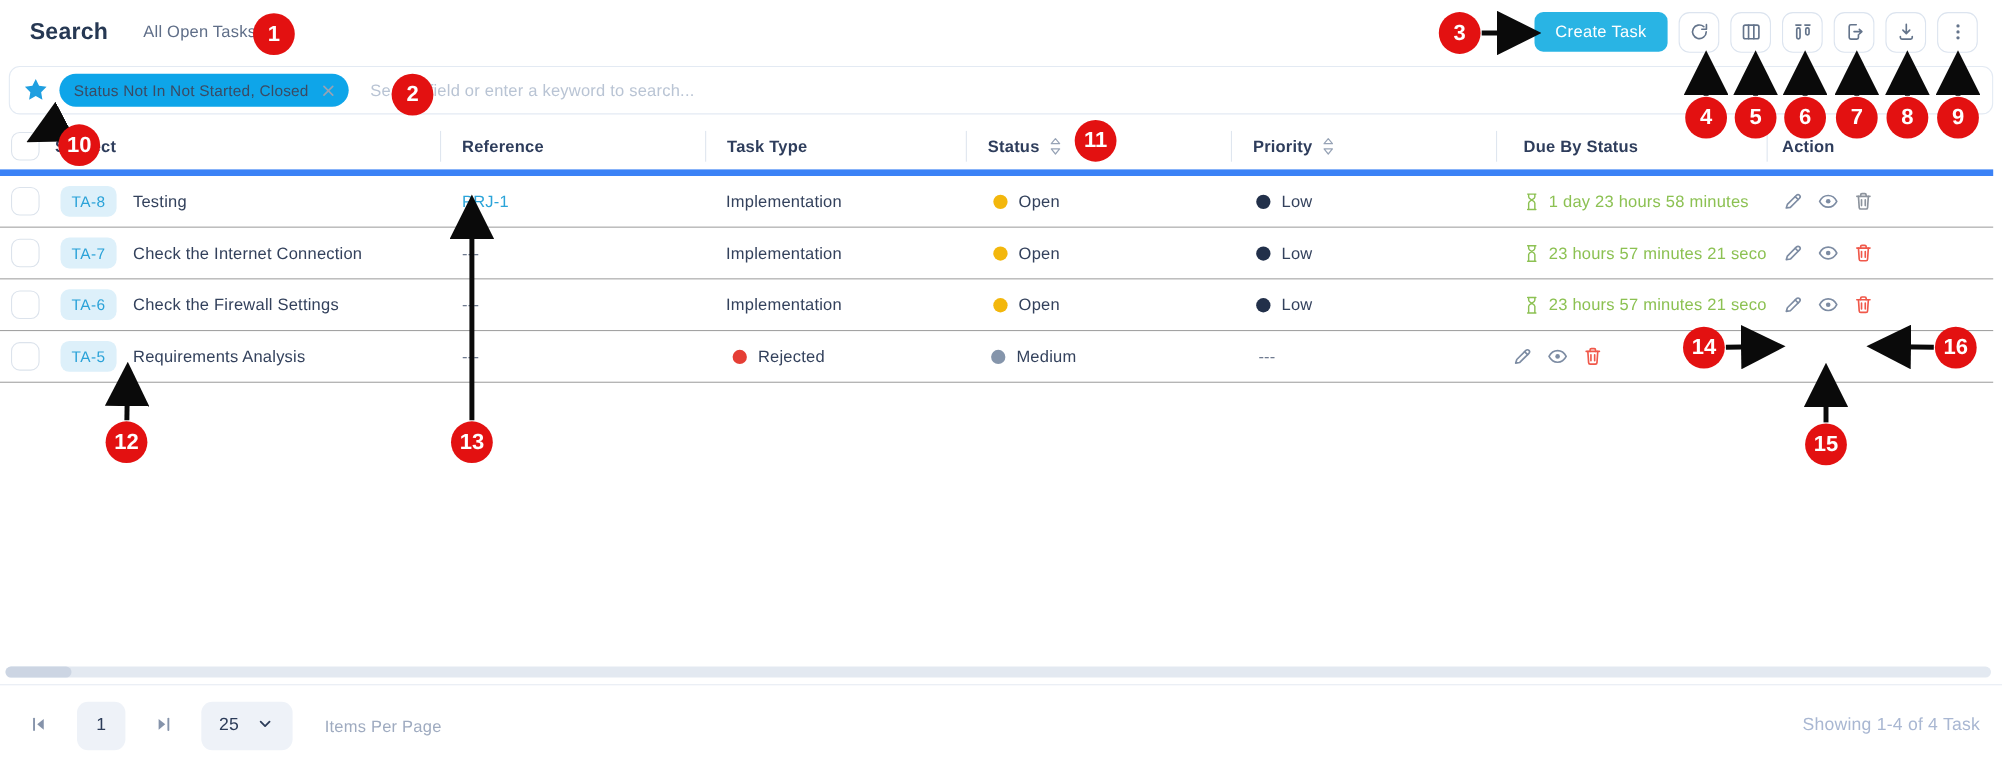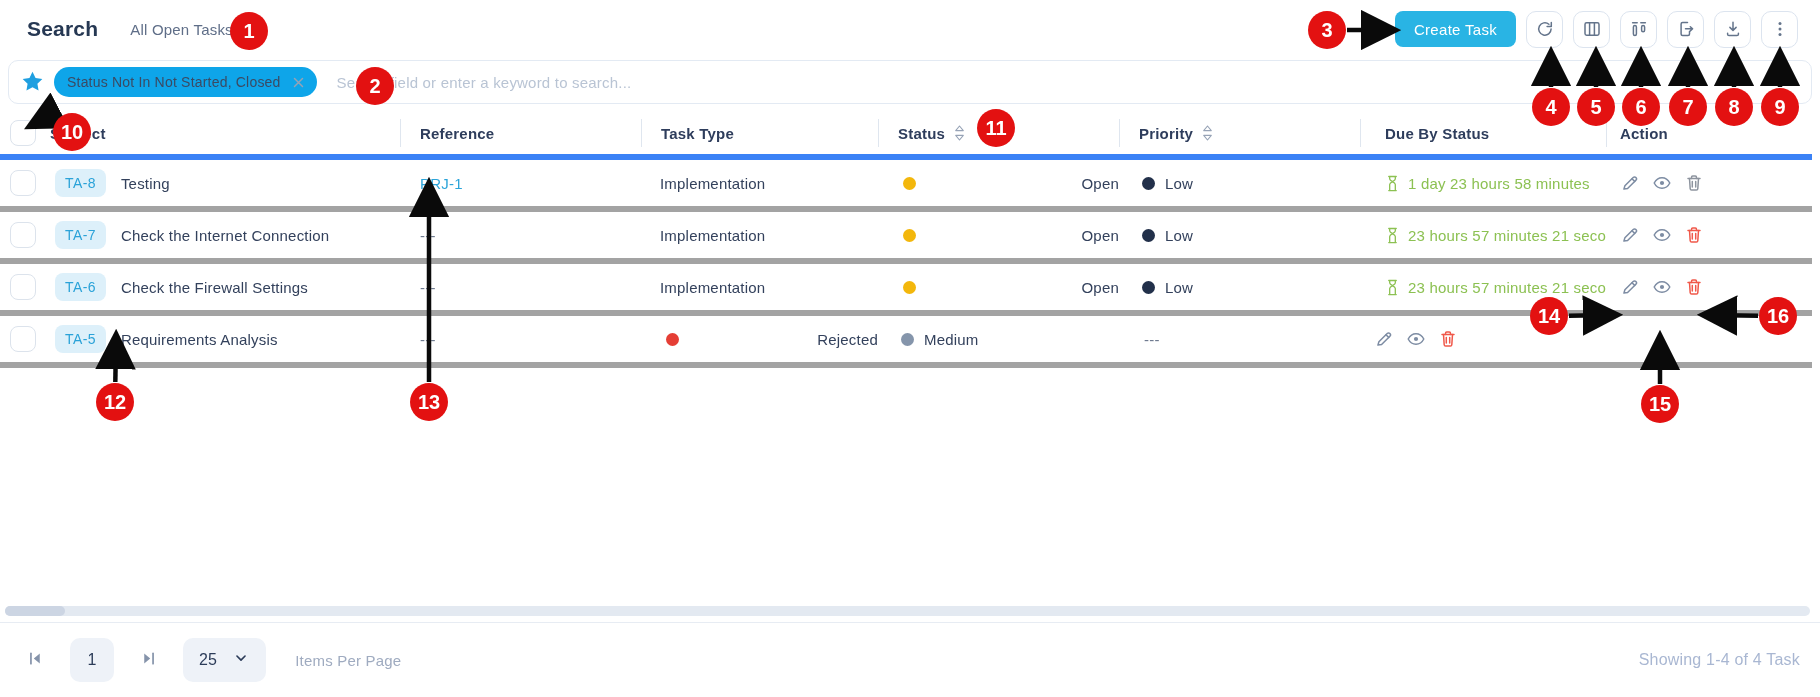--- a/index.html
+++ b/index.html
@@ -30,34 +30,34 @@
   
   .table{position:absolute;left:0;top:112px;width:1812px;}
   .grid{display:grid;grid-template-columns:46px 354px 241px 237px 241px 241px 246px 206px;align-items:center;}
   .thead{height:42px;border-bottom:6px solid #3b82f6;}
   .th{position:relative;height:100%;display:flex;align-items:center;gap:9px;font-size:15px;font-weight:700;
       color:#2e3d5c;padding-left:20px;box-sizing:border-box;}
   .th.sep::before{content:"";position:absolute;left:0;top:7px;bottom:7px;width:1px;background:#dfe6ef;}
   .th.c-sub{padding-left:4px;}
   .th.c-due{padding-left:25px;}
   .th.c-act{padding-left:14px;}
-  .row{height:46px;border-bottom:6px solid #a3a3a3;font-size:15px;color:#33415c;}
+  .row{height:46px;border-bottom:1px solid #a3a3a3;font-size:15px;color:#33415c;}
   .cell{display:flex;align-items:center;height:100%;box-sizing:border-box;}
   .c-check{padding-left:10px;}
   .checkbox{width:26px;height:26px;border:1.5px solid #dce3ec;border-radius:8px;background:#fff;
             box-sizing:border-box;cursor:pointer;flex:none;}
   .cell.sub{padding-left:9px;gap:15px;}
   .idchip{background:#ddf0fa;color:#2aa2d8;font-size:14px;font-weight:500;border-radius:8px;
           padding:6px 10px;letter-spacing:.4px;}
   .cell.ref{padding-left:20px;}
   .reflink{color:#2ba4d9;cursor:pointer;}
   .refdash{color:#6f7b90;}
   .cell.type{padding-left:19px;}
   .cell.stat,.cell.prio{gap:10px;}
-  .cell.stat{padding-left:25px;justify-content:space-between;}
+  .cell.stat{padding-left:25px;}
   .cell.prio{padding-left:23px;}
   .dot{width:13px;height:13px;border-radius:50%;flex:none;}
   .cell.due{padding-left:25px;gap:8px;overflow:hidden;white-space:nowrap;}
   .cell.act{padding-left:14px;gap:12px;}
   .act-btn{background:none;border:none;padding:0;cursor:pointer;display:flex;color:#7d8ca3;}
   .sort{display:flex;flex-direction:column;gap:2px;}
 
   
   .hscroll{position:absolute;left:5px;top:606px;width:1805px;height:10px;border-radius:6px;background:#e3e9f1;cursor:pointer;}
   .hthumb{position:absolute;left:0;top:0;width:60px;height:10px;border-radius:6px;background:#ccd5e3;cursor:grab;}

